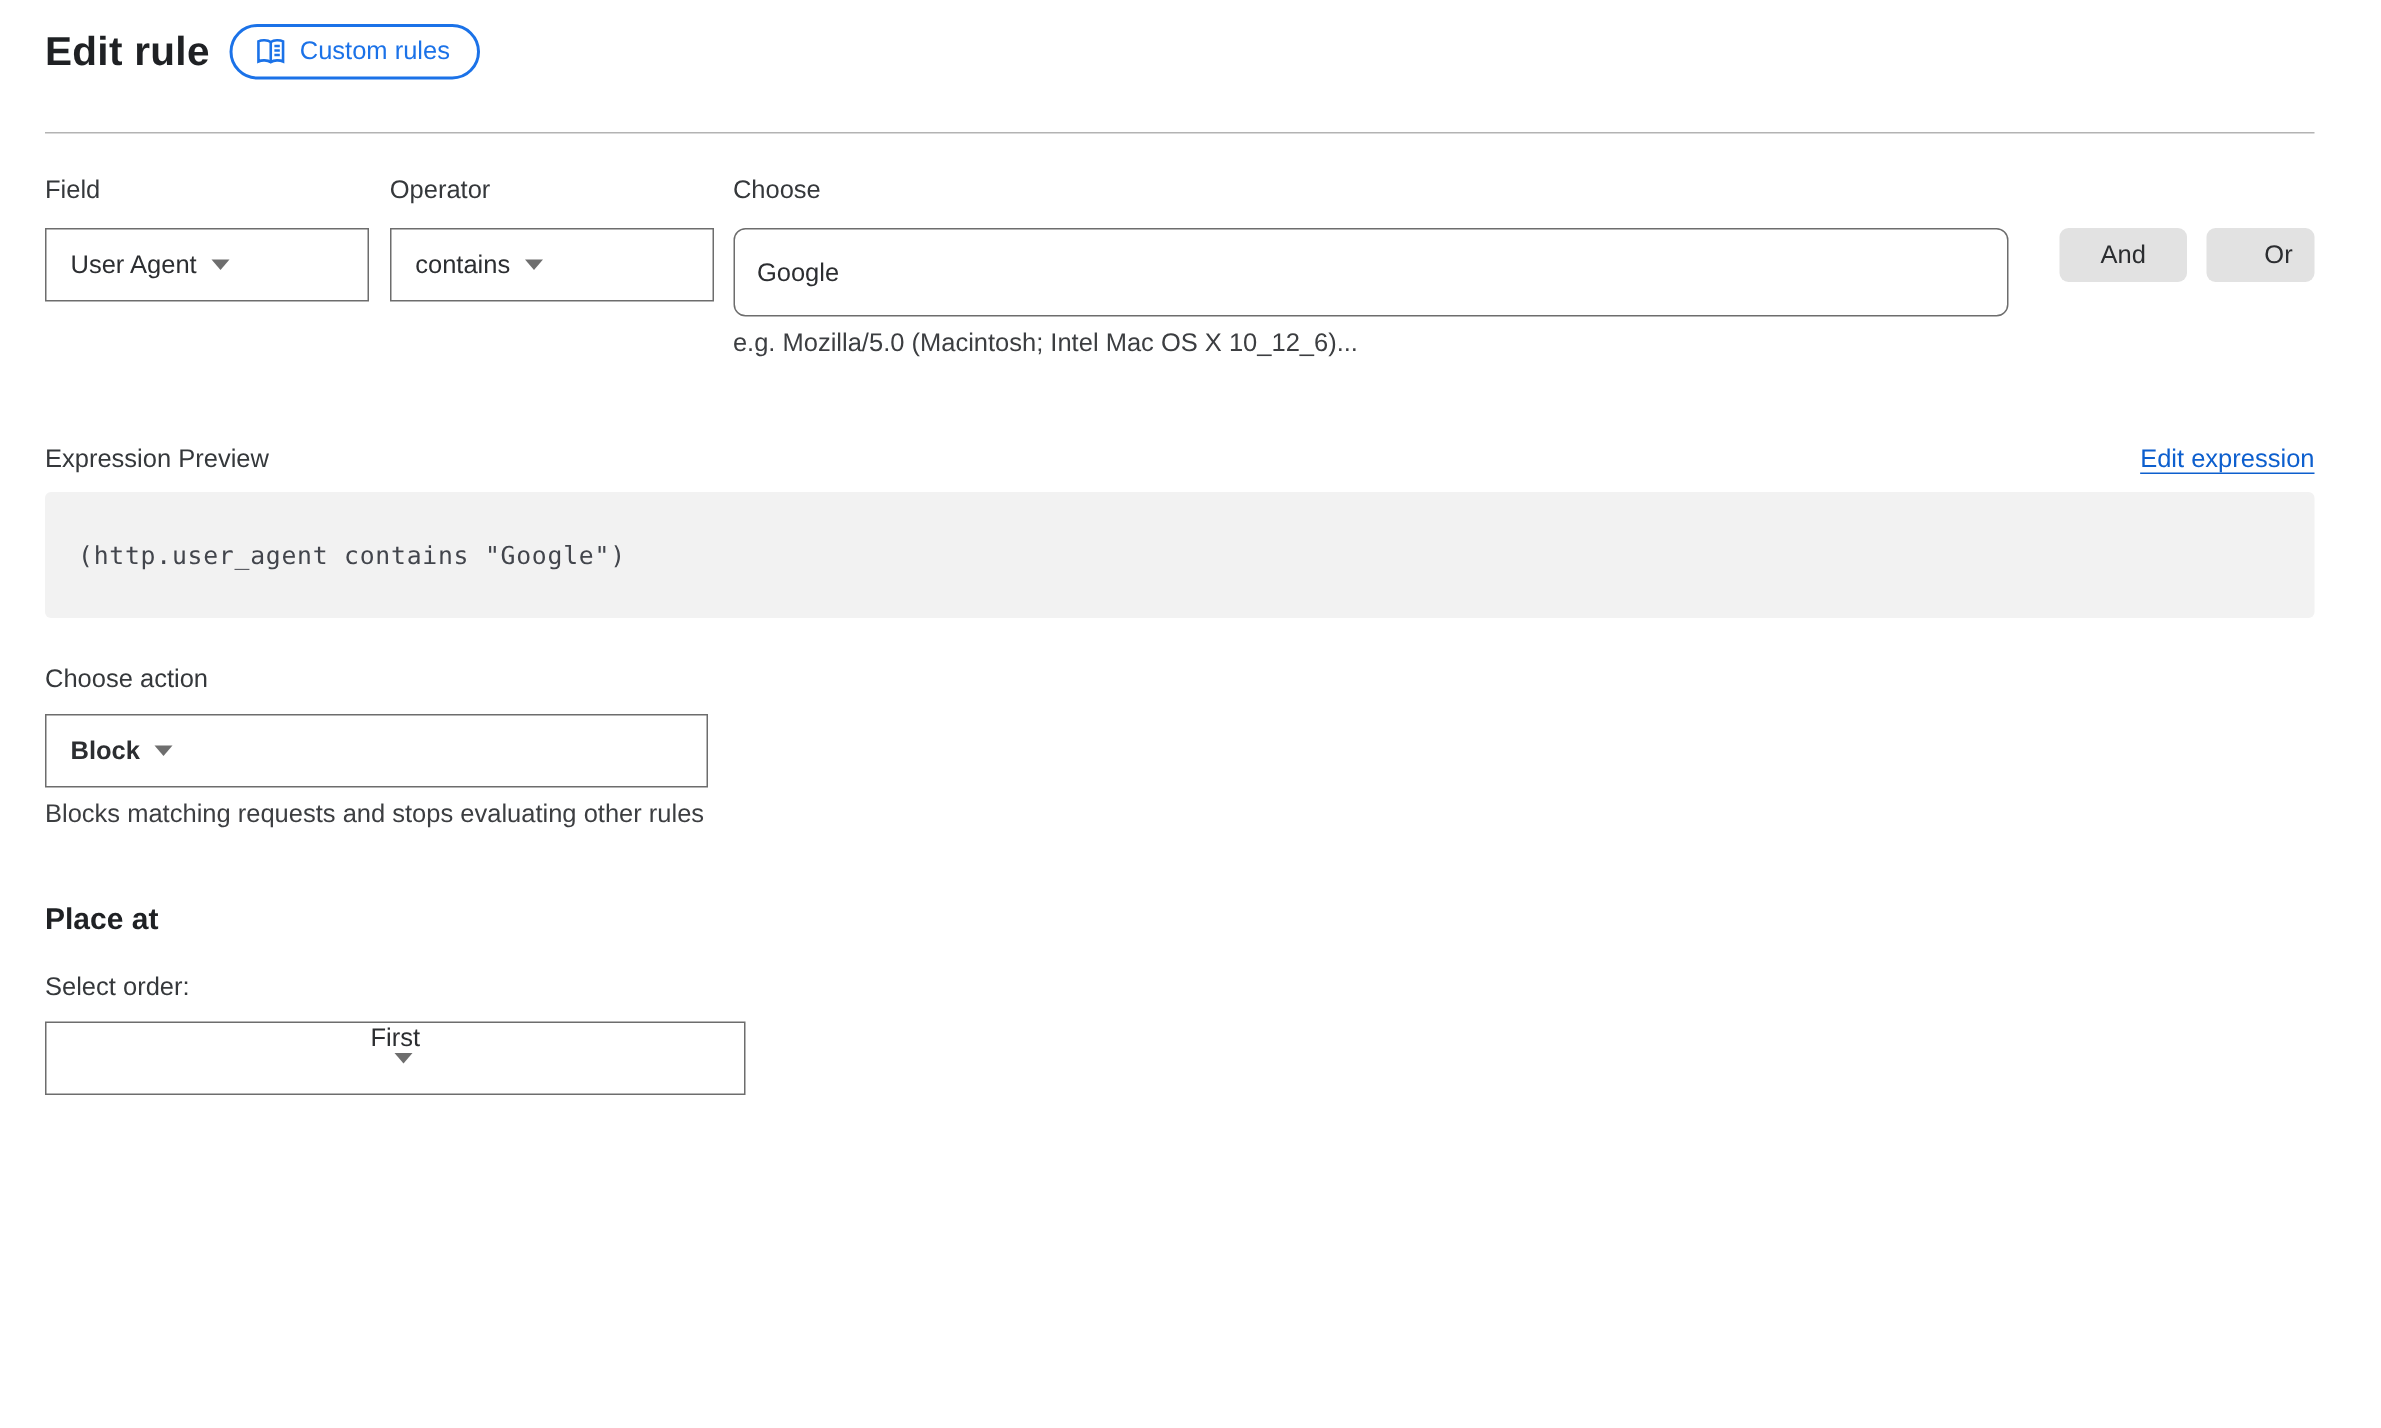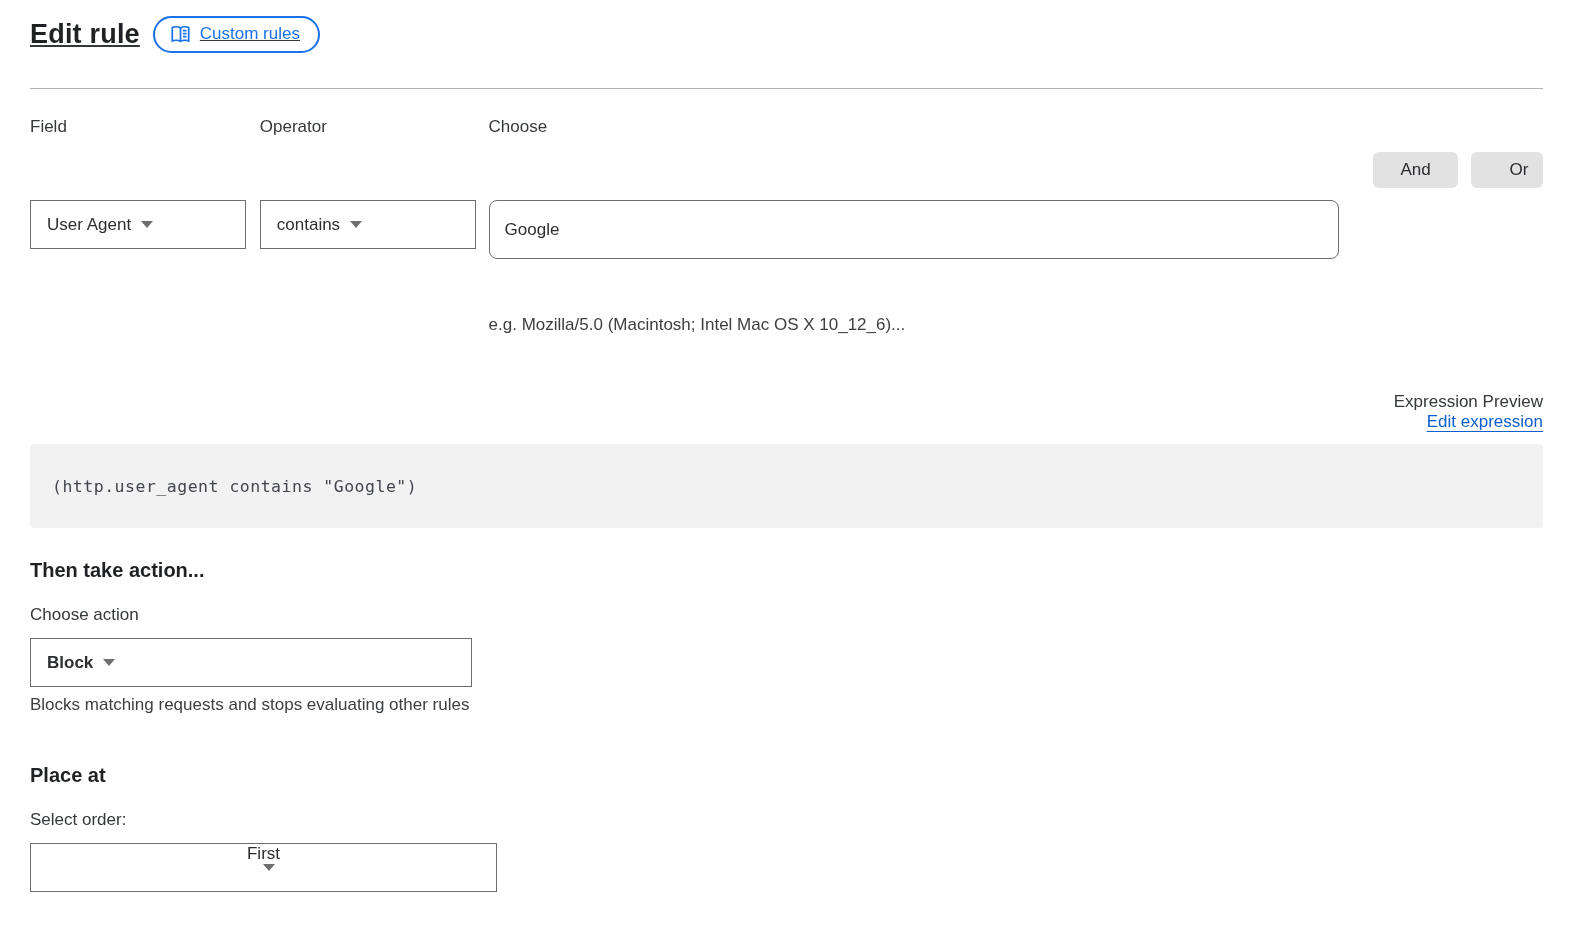--- a/index.html
+++ b/index.html
@@ -16,21 +16,21 @@
   *{box-sizing:border-box;margin:0;padding:0;}
   html,body{width:1587px;height:952px;background:#ffffff;overflow:hidden;}
   body{
     font-family:"Liberation Sans","DejaVu Sans",sans-serif;
     color:var(--label-color);
     font-size:17px;
   }
   .page{padding:14px 22px 0 30px;width:1565px;}
 
   
-  .header-row{display:flex;align-items:center;gap:13px;margin-top:2px;text-decoration:underline;}
+  .header-row{display:flex;align-items:center;gap:13px;margin-top:2px;}
   .page-title{font-size:27px;font-weight:700;color:var(--heading-color);letter-spacing:.2px;}
   .pill-btn{
     display:inline-flex;align-items:center;gap:9px;
     border:2px solid var(--accent-blue);border-radius:999px;
     background:#fff;color:var(--accent-blue);
     font-size:17px;padding:6px 18px 7px 15px;cursor:pointer;
     font-family:inherit;
   }
   .pill-btn svg{display:block;}
 
@@ -52,39 +52,39 @@
     border-top:7px solid #6e6e6e;flex:none;margin-left:10px;
   }
 
   .rule-name-section{margin-top:31px;}
   .rule-name-section .text-input{width:757px;margin-top:13px;height:51px;}
 
   .divider{border:none;border-top:1px solid var(--divider-color);margin-top:35px;}
 
   
   .condition-row{display:flex;margin-top:28px;}
-  .cond-col{display:flex;flex-direction:column;gap:48px;}
+  .cond-col{display:flex;flex-direction:column;}
   .cond-col .field-label{margin-bottom:15px;}
   .col-field{width:220px;margin-right:14px;}
   .col-operator{width:220px;margin-right:13px;}
   .col-value{width:867px;}
   .col-value .text-input{height:59px;border-radius:8px;}
   .col-value .help-text{margin-top:8px;}
   .logic-buttons{display:flex;align-items:flex-start;margin-left:34px;padding-top:35px;gap:13px;}
   .logic-btn{
     background:var(--button-gray);border:none;border-radius:6px;
     font-size:17px;color:#2b2d30;height:36px;cursor:pointer;
     font-family:inherit;
   }
   .and-btn{width:85px;}
   .or-btn{width:72px;padding-left:24px;}
 
   
   .expression-section{margin-top:57px;}
-  .expression-header{display:flex;align-items:flex-end;justify-content:space-between;flex-direction:column;}
+  .expression-header{display:flex;align-items:flex-start;justify-content:space-between;}
   .edit-expression-link{
     color:var(--link-blue);text-decoration:underline;font-size:17px;cursor:pointer;
     text-underline-offset:4px;
   }
   .expression-box{
     margin-top:12px;height:84px;background:var(--preview-bg);border-radius:4px;
     display:flex;align-items:center;padding:0 22px;
   }
   .expression-code{
     font-family:"DejaVu Sans Mono","Liberation Mono",monospace;
@@ -158,21 +158,20 @@
     <div class="expression-header">
       <span class="field-label">Expression Preview</span>
       <a class="edit-expression-link">Edit expression</a>
     </div>
     <div class="expression-box">
       <span class="expression-code">(http.user_agent contains "Google")</span>
     </div>
   </div>
 
   <div class="action-section">
-    <h2 class="section-heading">Then take action...</h2>
     <label class="field-label">Choose action</label>
     <div class="select-box action-select">
       <span>Block</span>
       <span class="caret"></span>
     </div>
     <div class="help-text">Blocks matching requests and stops evaluating other rules</div>
   </div>
 
   <div class="place-section">
     <h2 class="section-heading">Place at</h2>

